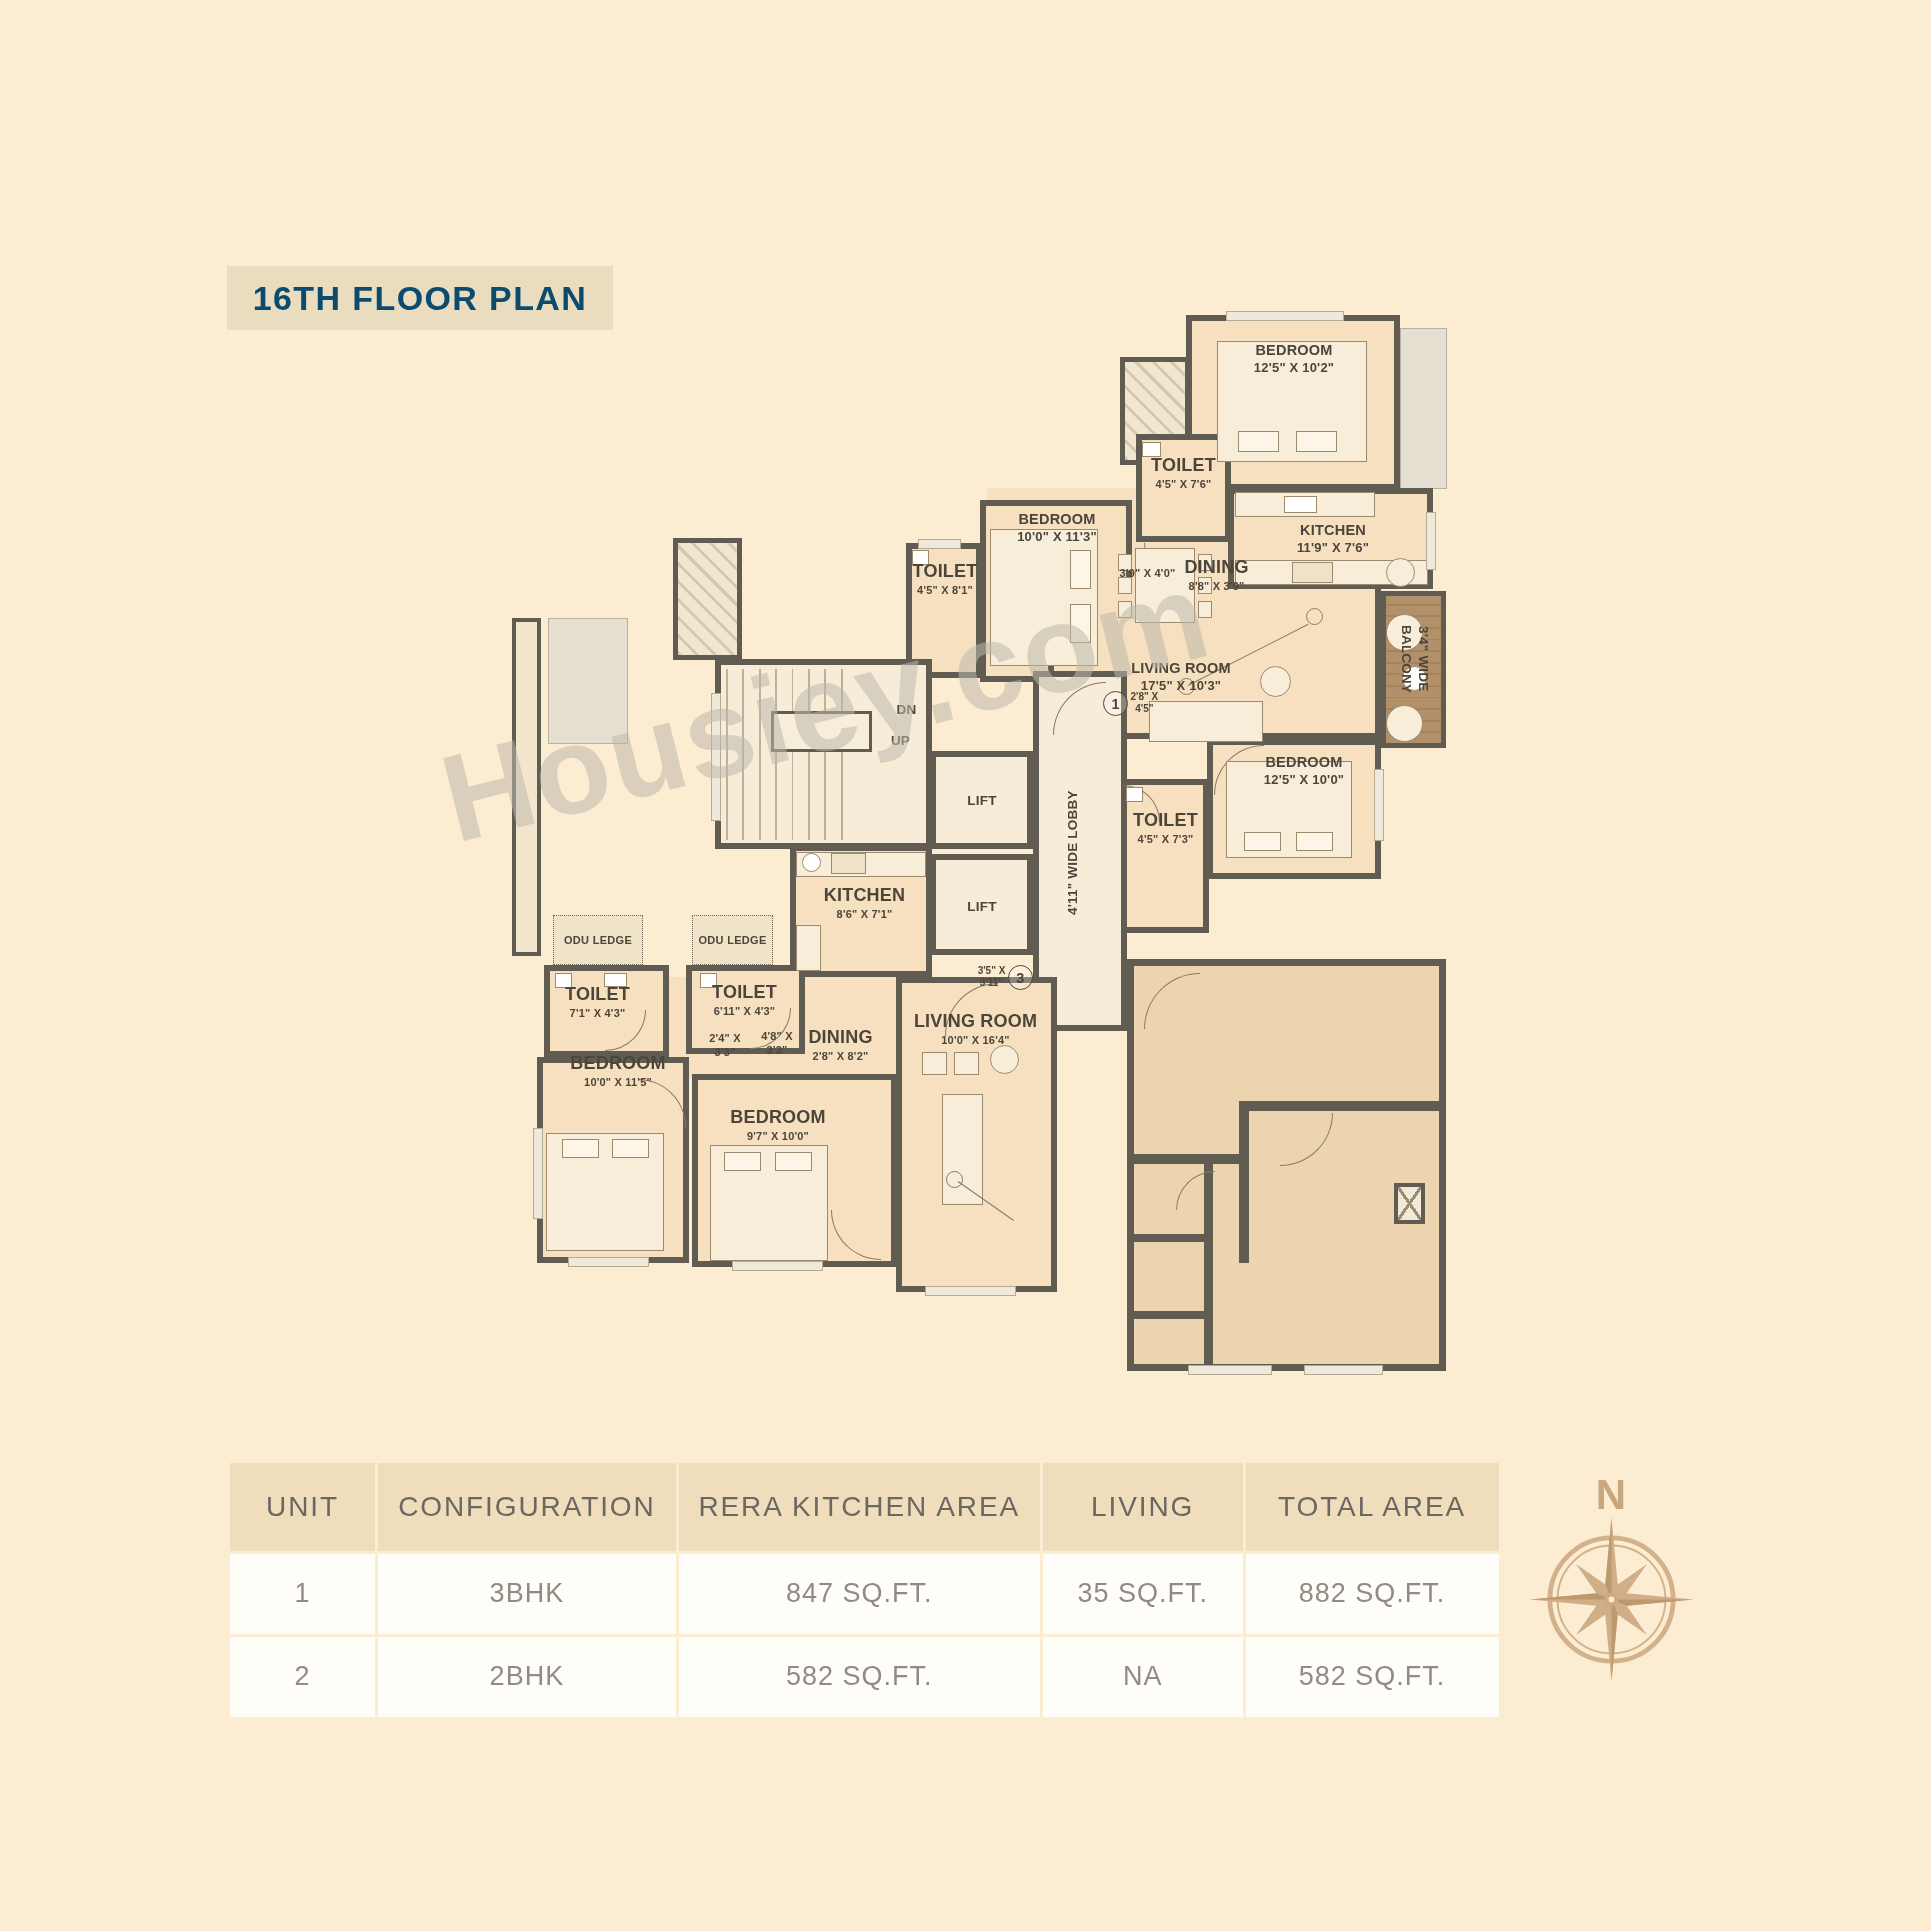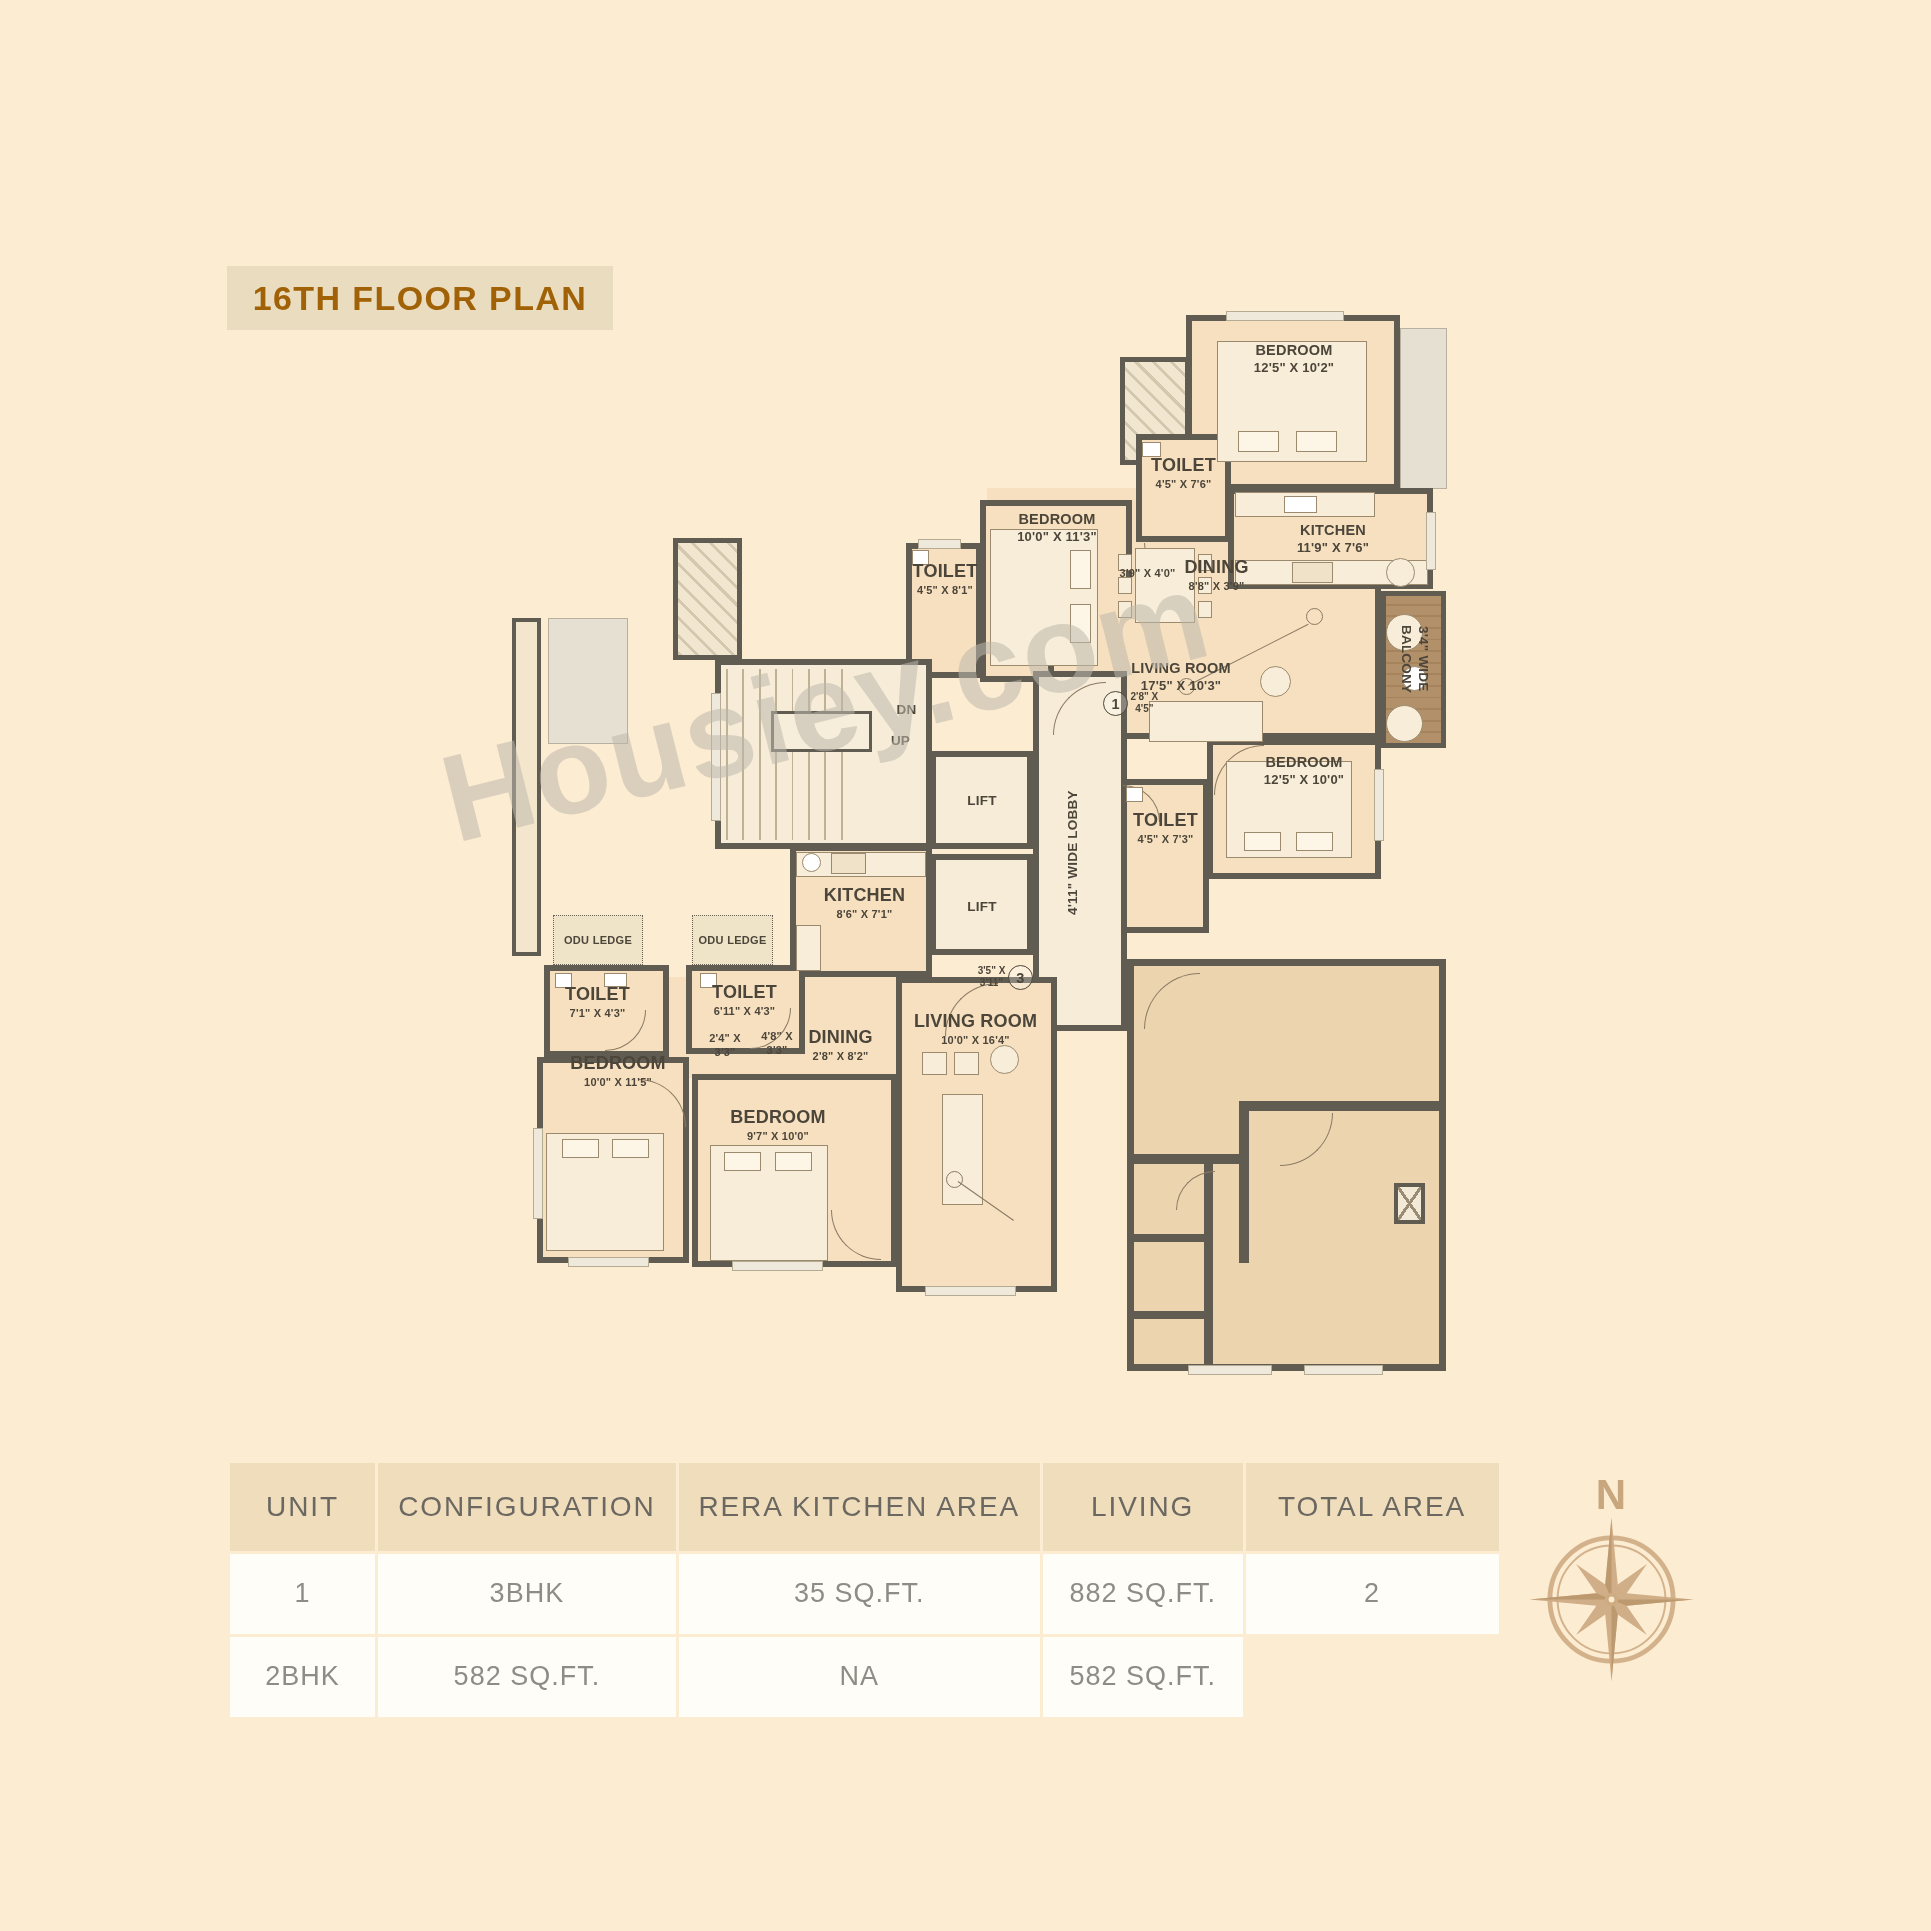--- a/index.html
+++ b/index.html
@@ -6,21 +6,21 @@
     --bg:#fcecd2; --wall:#615c52; --fill:#f6e0bf; --fill-cream:#f7ecd7;
     --fill-grey:#ecd4ae; --line:#9c8a6e; --lab:#4c453a; --fur:#f8edd8;
   }
   html,body{margin:0;padding:0;}
   body{width:1931px;height:1931px;position:relative;background:var(--bg);
        font-family:"Liberation Sans",sans-serif;overflow:hidden;}
   .abs{position:absolute;}
   
   #titlebox{left:227px;top:266px;width:386px;height:64px;background:#e9dcbf;
     display:flex;align-items:center;justify-content:center;}
-  #titlebox span{font-size:34px;font-weight:700;color:#a16207;letter-spacing:1.4px;}
+  #titlebox span{font-size:34px;font-weight:700;color:#0c4a6e;letter-spacing:1.4px;}
   
   #plan{left:512px;top:307px;width:941px;height:1077px;}
   .room{position:absolute;box-sizing:border-box;border:6.8px solid var(--wall);background:var(--fill);}
   .area{position:absolute;background:var(--fill);}
   .cream{background:var(--fill-cream);}
   .grey{background:var(--fill-grey);}
   .wseg{position:absolute;background:var(--wall);}
   .ledge{position:absolute;background:#e6e0d3;border:1px solid #b9b0a0;}
   .win{position:absolute;background:#efe9dc;border:1px solid #b5aa94;z-index:5;}
   .hatch{position:absolute;box-sizing:border-box;border:5.8px solid var(--wall);
@@ -318,20 +318,21 @@
 
 <div class="abs" id="areatable">
   <div class="thc">UNIT</div>
   <div class="thc">CONFIGURATION</div>
   <div class="thc">RERA KITCHEN AREA</div>
   <div class="thc">LIVING</div>
   <div class="thc">TOTAL AREA</div>
 
   <div class="tdc">1</div>
   <div class="tdc">3BHK</div>
+  <div class="tdc">847 SQ.FT.</div>
   <div class="tdc">35 SQ.FT.</div>
   <div class="tdc">882 SQ.FT.</div>
 
   <div class="tdc">2</div>
   <div class="tdc">2BHK</div>
   <div class="tdc">582 SQ.FT.</div>
   <div class="tdc">NA</div>
   <div class="tdc">582 SQ.FT.</div>
 </div>
 

